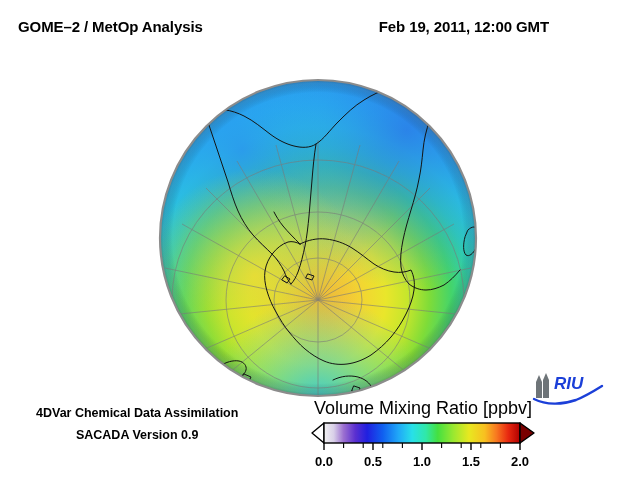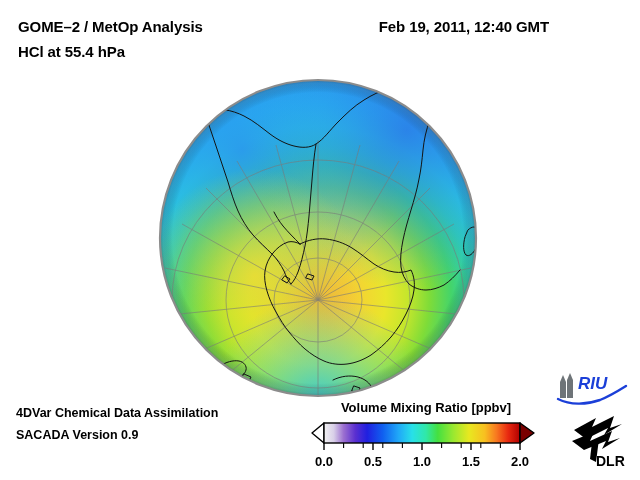--- a/index.html
+++ b/index.html
@@ -19,49 +19,48 @@
   .hdr-line{
     font-size:15px;font-weight:bold;letter-spacing:-0.1px;
     line-height:25px;white-space:nowrap;
   }
 
   
   .globe-wrap{position:absolute;left:158px;top:78px;width:320px;height:320px;}
   .globe-svg{display:block;}
 
   
-  .footer-left{position:absolute;left:16px;top:402px;}
+  .footer-left{position:absolute;left:36px;top:402px;text-align:center;}
   .footer-line{
     font-size:12.5px;font-weight:bold;line-height:22px;white-space:nowrap;
   }
 
   
   .cb-block{position:absolute;left:310px;top:400px;width:228px;}
   .cb-title{
-    font-size:13px;font-weight:bold;text-align:center;
+    font-size:18px;font-weight:normal;text-align:left;
     white-space:nowrap;line-height:16px;margin-left:4px;
   }
   .cb-svg{display:block;margin-top:5px;}
 
   
-  .logo-riu{position:absolute;left:556px;top:372px;}
+  .logo-riu{position:absolute;left:532px;top:372px;}
   .logo-dlr{position:absolute;left:566px;top:412px;}
 </style>
 </head>
 <body>
 
 <div class="wrap">
 
   <div class="hdr-left">
     <div class="hdr-line">GOME–2 / MetOp Analysis</div>
-    <div class="hdr-line">HCl at 55.4 hPa</div>
   </div>
 
   <div class="hdr-right">
-    <div class="hdr-line">Feb 19, 2011, 12:40 GMT</div>
+    <div class="hdr-line">Feb 19, 2011, 12:00 GMT</div>
   </div>
 
   <div class="globe-wrap">
     <svg class="globe-svg" width="320" height="320" viewBox="0 0 320 320">
       <defs>
         <clipPath id="globeClip">
           <circle cx="160" cy="160" r="158"></circle>
         </clipPath>
 
         <radialGradient id="hclField" cx="50%" cy="69%" r="86%">
@@ -276,25 +275,14 @@
         <path d="M 4,26 L 4,10 L 7,3 L 10,10 L 10,26 Z"></path>
         <path d="M 11,26 L 11,8 L 14,1 L 17,8 L 17,26 Z"></path>
       </g>
 
       <path d="M 2,27 C 14,33 30,33 44,28 C 54,24 62,19 70,14" fill="none" stroke="#1b3fd8" stroke-width="2.4" stroke-linecap="round"></path>
 
       <text x="22" y="17" font-family="Liberation Sans, sans-serif" font-size="17" font-weight="bold" font-style="italic" fill="#1b3fd8">RIU</text>
     </svg>
   </div>
 
-  <div class="logo-dlr">
-    <svg width="62" height="56" viewBox="0 0 62 56">
-      <g fill="#000000">
-
-        <path d="M 8,18 L 30,6 L 26,15 L 48,4 L 44,16 L 56,12 L 38,23 L 42,16 L 20,27 Z"></path>
-        <path d="M 6,29 L 28,20 L 24,29 L 46,19 L 42,30 L 54,26 L 36,37 L 40,29 L 18,38 Z"></path>
-        <path d="M 26,30 L 33,27 L 30,50 L 24,47 Z"></path>
-      </g>
-      <text x="30" y="54" font-family="Liberation Sans, sans-serif" font-size="14" font-weight="bold" fill="#000000">DLR</text>
-    </svg>
-  </div>
 
 </div>
 
 </body></html>

